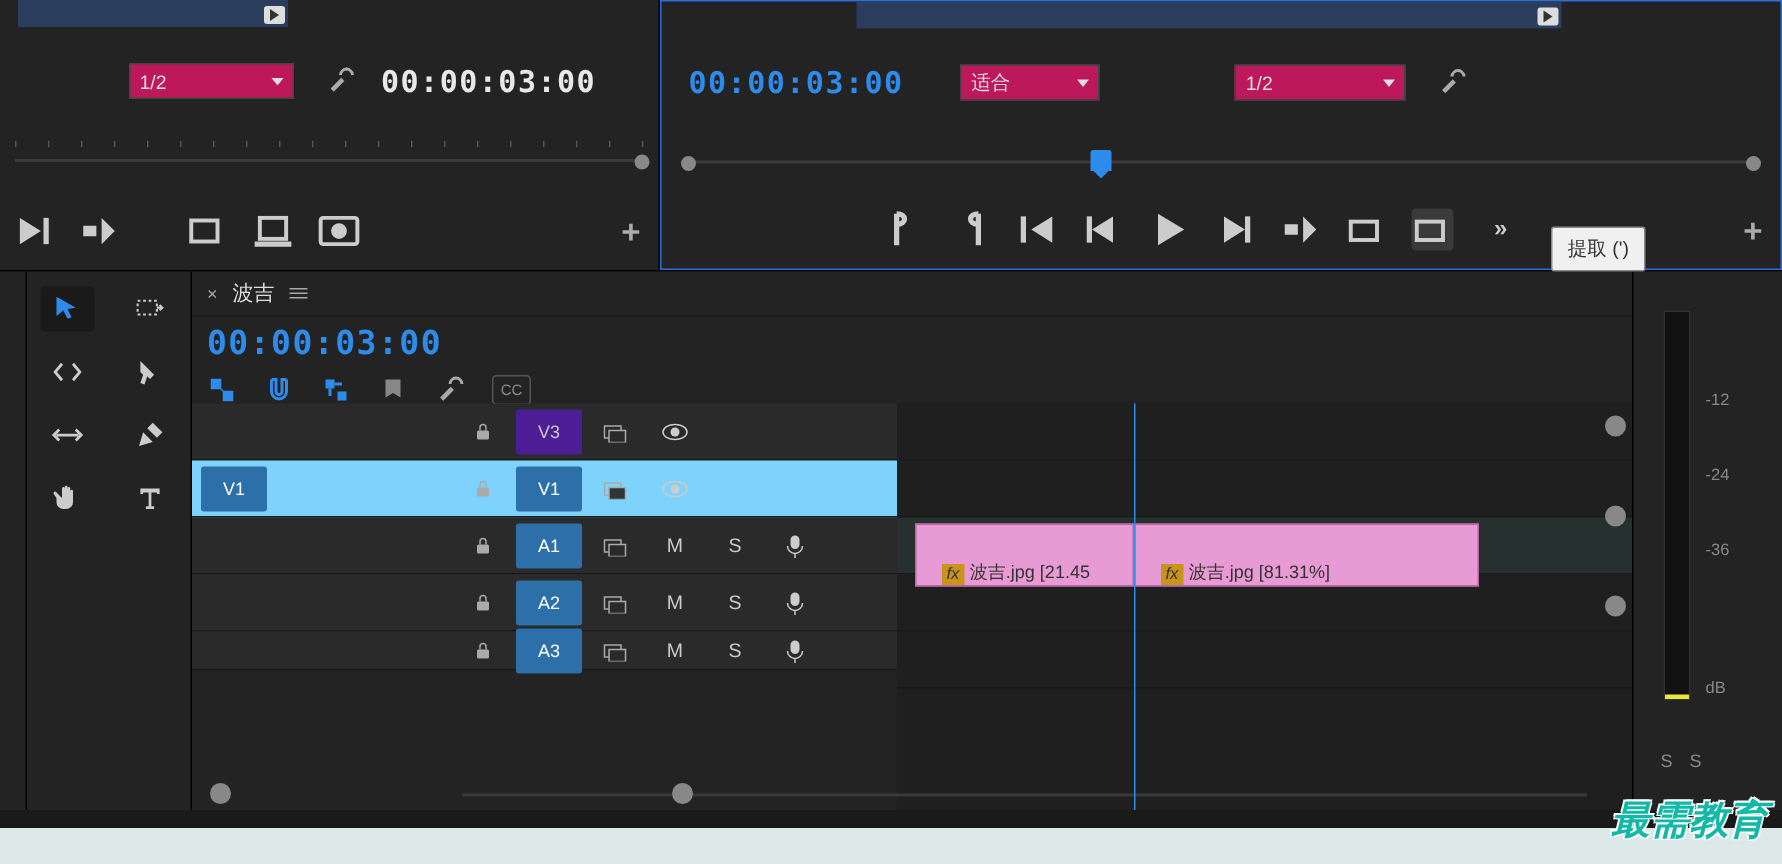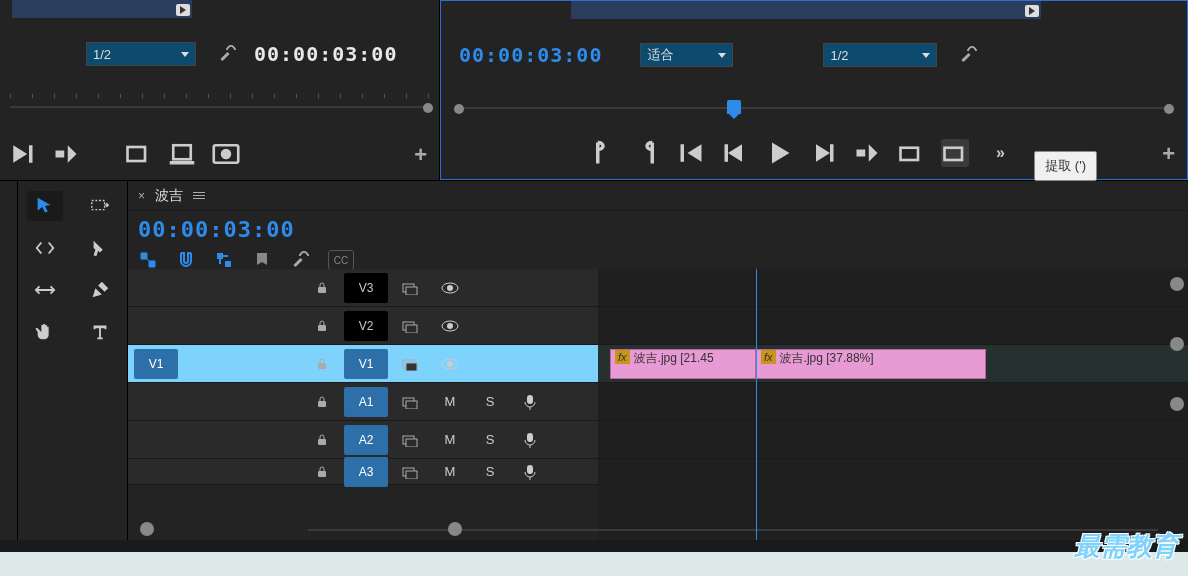--- a/index.html
+++ b/index.html
@@ -7,21 +7,21 @@
 
 
 .monitors { display:flex; height:180px; }
 .monitor { position:relative; background:#232323; border-right:1px solid #000; flex:0 0 auto; }
 .monitor.left { width:440px; }
 .monitor.right { width:748px; border:1px solid #2d6fd6; }
 .vid-thumb { position:absolute; top:0; width:180px; height:18px; background:#2a3d5c; }
 .vid-thumb .play-corner { position:absolute; right:2px; bottom:2px; width:14px; height:12px; background:#ddd; border-radius:2px; display:flex; align-items:center; justify-content:center; }
 .vid-thumb .play-corner::after{content:"";border-left:6px solid #333;border-top:4px solid transparent;border-bottom:4px solid transparent;}
 .monitor .controls-row { position:absolute; top:38px; left:0; right:0; height:32px; display:flex; align-items:center; }
-.dropdown { height:24px; background:#0c4a6e; border:1px solid #444; display:flex; align-items:center; justify-content:space-between; padding:0 6px; font-size:13px; color:#ddd; }
+.dropdown { height:24px; background:#be185d; border:1px solid #444; display:flex; align-items:center; justify-content:space-between; padding:0 6px; font-size:13px; color:#ddd; }
 .chev-down { width:0; height:0; border-left:4px solid transparent; border-right:4px solid transparent; border-top:5px solid #ddd; margin-left:8px;}
 .wrench { width:18px; height:18px; position:relative;}
 .wrench::before{content:"";position:absolute;width:6px;height:6px;border:2px solid #aaa;border-radius:50%;border-bottom-color:transparent;border-right-color:transparent;top:0;right:0;transform:rotate(45deg);}
 .wrench::after{content:"";position:absolute;width:10px;height:3px;background:#aaa;top:10px;left:2px;transform:rotate(-45deg);}
 .tc { font:600 20px "Lucida Console",monospace; letter-spacing:1px; }
 .tc.white{color:#e8e8e8;} .tc.blue{color:#2d8ceb;}
 .scrub { position:absolute; top:94px; left:10px; right:10px; height:20px; }
 .scrub .track { position:absolute; top:12px; left:0; right:0; height:2px; background:#3a3a3a; }
 .scrub .ticks { position:absolute; top:0; left:0; right:0; height:10px; display:flex; justify-content:space-between; }
 .scrub .ticks span { width:1px; height:4px; background:#555;}
@@ -61,39 +61,39 @@
 .tl-ruler .ph::after{content:"";position:absolute;bottom:-6px;left:2px;border-left:6px solid transparent;border-right:6px solid transparent;border-top:6px solid #2d8ceb;}
 
 .tracks-area{display:flex;flex:1;position:relative;}
 .track-headers{width:470px;}
 .track-content{flex:1;position:relative;background:#1f1f1f;}
 .track-row{height:38px;display:flex;align-items:center;border-bottom:1px solid #1a1a1a;background:#2a2a2a;}
 .track-row.audio{height:38px;}
 .spacer{width:174px;}
 .target-btn{width:44px;height:30px;background:#2d6fa8;color:#fff;display:flex;align-items:center;justify-content:center;font-size:12px;margin:0 2px;border-radius:2px;}
 .lock{width:40px;display:flex;justify-content:center;}
-.trackname{width:44px;height:30px;display:flex;align-items:center;justify-content:center;font-size:12px;background:#000000;margin:0 2px;border-radius:2px;}
+.trackname{width:44px;height:30px;display:flex;align-items:center;justify-content:center;font-size:12px;background:#4c1d95;margin:0 2px;border-radius:2px;}
 .trackname.active{background:#2d6fa8;color:#fff;}
 .sync{width:40px;display:flex;justify-content:center;}
 .tog{width:40px;display:flex;justify-content:center;color:#ccc;font-size:13px;}
 .eye{width:40px;display:flex;justify-content:center;}
-.clip{position:absolute;height:30px;background:#e89ad4;top:4px;display:flex;align-items:flex-start;font-size:12px;color:#333;overflow:hidden;white-space:nowrap;border:1px solid #b865a0;}
+.clip{position:absolute;height:42px;background:#e89ad4;top:4px;display:flex;align-items:flex-end;font-size:12px;color:#333;overflow:hidden;white-space:nowrap;border:1px solid #b865a0;padding-left:13px;}
 .clip .fx{background:#c8941a;color:#333;font-style:italic;font-size:11px;padding:1px 3px;margin:0 4px;}
 .playline{position:absolute;top:0;bottom:0;width:1px;background:#2d8ceb;z-index:5;}
 .scroll-dot{width:14px;height:14px;border-radius:50%;background:#888;position:absolute;}
 .hbar{position:absolute;bottom:6px;left:180px;right:30px;height:8px;}
 .hbar .tr{position:absolute;left:0;right:0;top:3px;height:2px;background:#3a3a3a;}
 
 .audio-meter{width:100px;background:#232323;border-left:1px solid #000;position:relative;padding-top:20px;}
 .meter-box{position:absolute;left:20px;top:26px;width:18px;height:260px;background:#111;border:1px solid #333;}
 .meter-fill{position:absolute;bottom:0;left:0;right:0;height:3px;background:#e8e838;}
 .db-label{position:absolute;left:48px;font-size:11px;color:#888;}
 .ss{position:absolute;bottom:26px;left:18px;font-size:12px;color:#888;letter-spacing:4px;}
 
-.watermark{position:absolute;right:10px;bottom:12px;font:bold italic 26px "SimHei";color:#7dd3fc;text-shadow:1px 1px 0 #fff,-1px -1px 0 #fff,1px -1px 0 #fff,-1px 1px 0 #fff;z-index:200;text-align:right;}
+.watermark{position:absolute;right:10px;bottom:12px;font:bold italic 26px "SimHei";color:#14b8a6;text-shadow:1px 1px 0 #fff,-1px -1px 0 #fff,1px -1px 0 #fff,-1px 1px 0 #fff;z-index:200;text-align:right;}
 .bottom-strip{position:absolute;bottom:0;left:0;right:0;height:24px;background:#dde8e8;}
 .icon-svg{fill:#ccc;}
 </style>
 </head>
 <body>
 
 <div class="monitors">
 
   <div class="monitor left">
     <div class="vid-thumb" style="left:12px">
@@ -373,42 +373,20 @@
                 <rect x="4" y="6" width="11" height="8" fill="#2a2a2a" stroke="#aaa"></rect>
               </svg>
             </div>
           <div class="eye">
               <svg width="18" height="12" fill="#ccc">
                 <ellipse cx="9" cy="6" rx="8" ry="5" fill="none" stroke="#ccc"></ellipse>
                 <circle cx="9" cy="6" r="3"></circle>
               </svg>
             </div>
         </div>
-        <div class="track-row">
-          <div class="spacer"></div>
-          <div class="lock">
-              <svg width="14" height="14" viewBox="0 0 14 14" fill="#aaa">
-                <rect x="3" y="6" width="8" height="6" rx="1"></rect>
-                <path d="M5 6V4a2 2 0 014 0v2" fill="none" stroke="#aaa"></path>
-              </svg>
-            </div>
-          <div class="trackname">V2</div>
-          <div class="sync">
-              <svg width="16" height="14" fill="#aaa">
-                <rect x="1" y="3" width="11" height="8" fill="none" stroke="#aaa"></rect>
-                <rect x="4" y="6" width="11" height="8" fill="#2a2a2a" stroke="#aaa"></rect>
-              </svg>
-            </div>
-          <div class="eye">
-              <svg width="18" height="12" fill="#ccc">
-                <ellipse cx="9" cy="6" rx="8" ry="5" fill="none" stroke="#ccc"></ellipse>
-                <circle cx="9" cy="6" r="3"></circle>
-              </svg>
-            </div>
-        </div>
         <div class="track-row" style="background:#7dd3fc">
           <div style="width:4px"></div>
           <div class="target-btn">V1</div>
           <div style="width:122px"></div>
           <div class="lock">
               <svg width="14" height="14" viewBox="0 0 14 14" fill="#aaa">
                 <rect x="3" y="6" width="8" height="6" rx="1"></rect>
                 <path d="M5 6V4a2 2 0 014 0v2" fill="none" stroke="#aaa"></path>
               </svg>
             </div>
@@ -504,34 +482,44 @@
         <div class="scroll-dot" style="top:8px;right:4px"></div>
         <div style="height:38px;border-bottom:1px solid #1a1a1a"></div>
         <div style="height:38px;border-bottom:1px solid #1a1a1a"></div>
         <div style="height:38px;border-bottom:1px solid #1a1a1a;position:relative;background:#26302e">
           <div class="clip" style="left:12px;width:146px">
             <span class="fx">fx</span>
             <span>波吉.jpg [21.45</span>
           </div>
           <div class="clip" style="left:158px;width:230px">
             <span class="fx">fx</span>
-            <span>波吉.jpg [37.88%]</span>
+            <span>波吉.jpg [81.31%]</span>
           </div>
         </div>
         <div style="height:38px;border-bottom:1px solid #1a1a1a"></div>
         <div style="height:38px;border-bottom:1px solid #1a1a1a"></div>
         <div class="scroll-dot" style="top:68px;right:4px"></div>
         <div class="scroll-dot" style="top:128px;right:4px"></div>
         <div class="playline" style="left:158px"></div>
       </div>
     </div>
 
     <div class="hbar">
       <div class="tr"></div>
       <div class="scroll-dot" style="left:-168px;top:-4px"></div>
       <div class="scroll-dot" style="left:140px;top:-4px"></div>
     </div>
   </div>
 
+  <div class="audio-meter">
+    <div class="meter-box">
+      <div class="meter-fill"></div>
+    </div>
+    <span class="db-label" style="top:80px">-12</span>
+    <span class="db-label" style="top:130px">-24</span>
+    <span class="db-label" style="top:180px">-36</span>
+    <span class="db-label" style="top:272px">dB</span>
+    <div class="ss">S S</div>
+  </div>
 </div>
 
 <div class="bottom-strip"></div>
 <div class="watermark">最需教育</div>
 
 </body></html>

